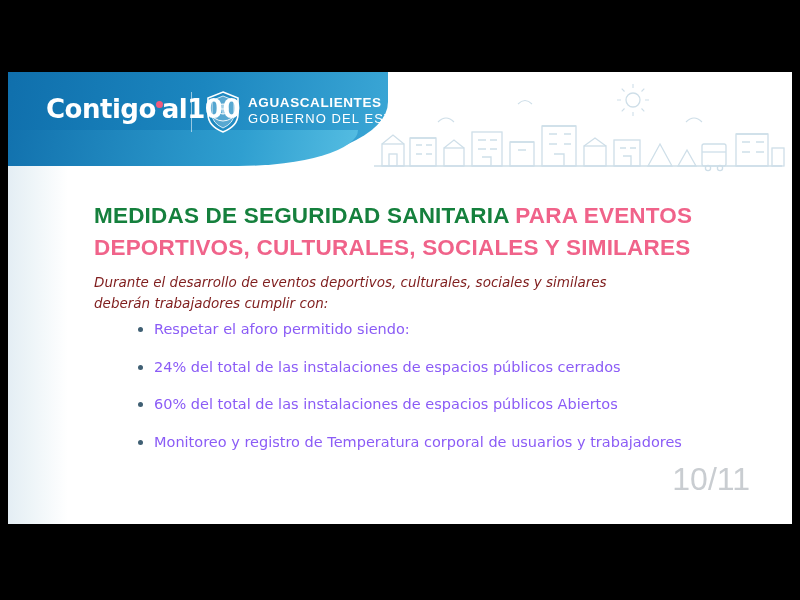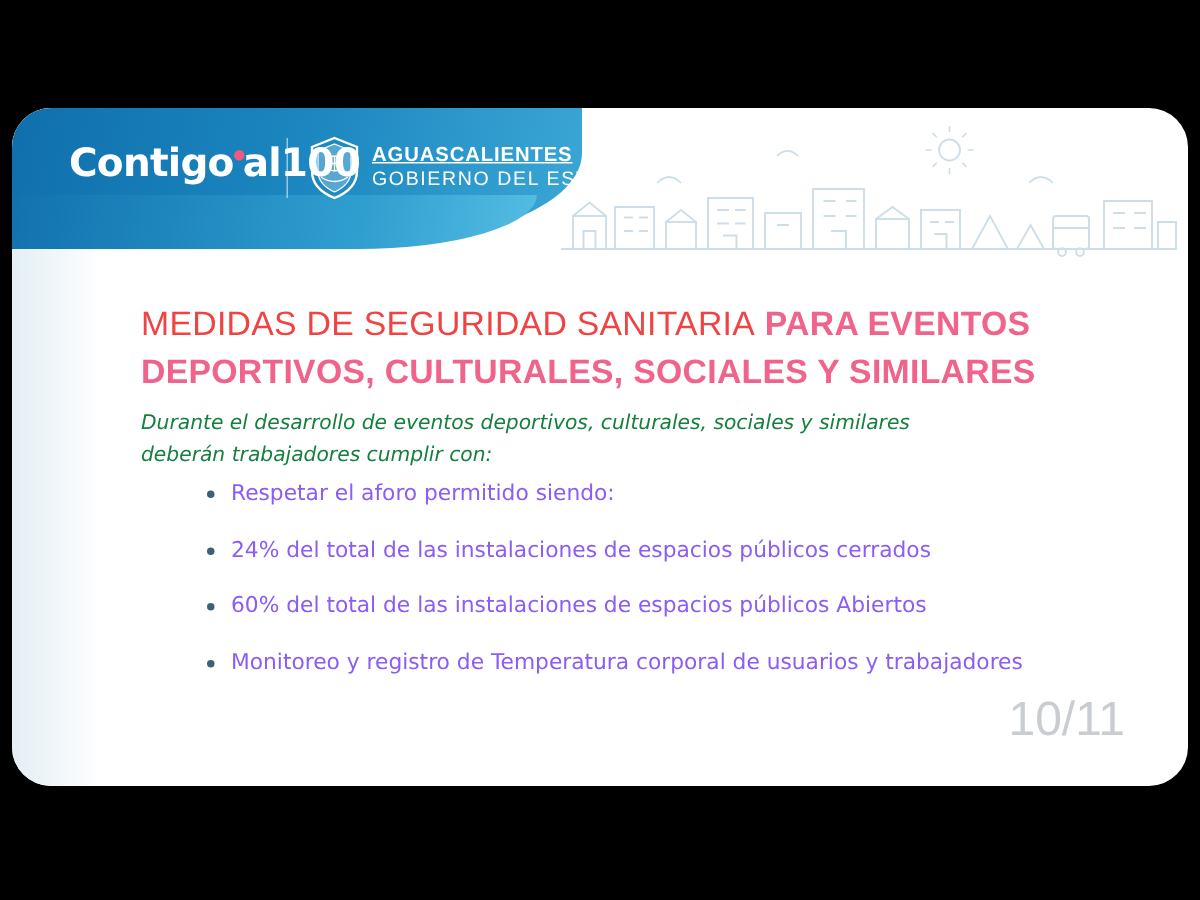--- a/index.html
+++ b/index.html
@@ -14,21 +14,20 @@
     width: 800px; height: 600px;
     background: #000;
   }
   
   #slide {
     position: absolute;
     left: 8px; top: 72px;
     width: 784px; height: 452px;
     background: #ffffff;
     overflow: hidden;
-    border-radius: 26px;
   }
   
   #slide::before {
     content: "";
     position: absolute;
     left: 0; top: 0; bottom: 0; width: 60px;
     background: linear-gradient(to right, #e4eef4 0%, #eef5f8 40%, #ffffff 100%);
     pointer-events: none;
   }
   
@@ -91,21 +90,20 @@
   .gob-text {
     position: absolute;
     left: 240px; top: 24px;
     color: #fff;
     line-height: 1.05;
   }
   .gob-text .l1 {
     font-size: 13.5px;
     font-weight: bold;
     letter-spacing: 0.6px;
-    text-decoration: underline;
   }
   .gob-text .l2 {
     font-size: 13px;
     letter-spacing: 1.1px;
     margin-top: 2px;
   }
   
   .skyline {
     position: absolute;
     left: 360px; top: 10px;
@@ -116,29 +114,29 @@
   .title {
     position: absolute;
     left: 86px; top: 128px;
     width: 640px;
     font-size: 22.5px;
     line-height: 1.42;
     font-weight: bold;
     color: #f0638a;
     letter-spacing: 0.2px;
   }
-  .title .light { font-weight: normal; color: #ef4444; }
+  .title .light { font-weight: bold; color: #15803d; }
   .subtitle {
     position: absolute;
     left: 86px; top: 200px;
     width: 600px;
     font-size: 13.5px;
     font-style: italic;
     line-height: 1.55;
-    color: #15803d;
+    color: #7f1d1d;
     font-family: "DejaVu Sans", sans-serif;
   }
   .bullets {
     position: absolute;
     left: 128px; top: 248px;
     width: 630px;
     list-style: none;
   }
   .bullets li {
     position: relative;

